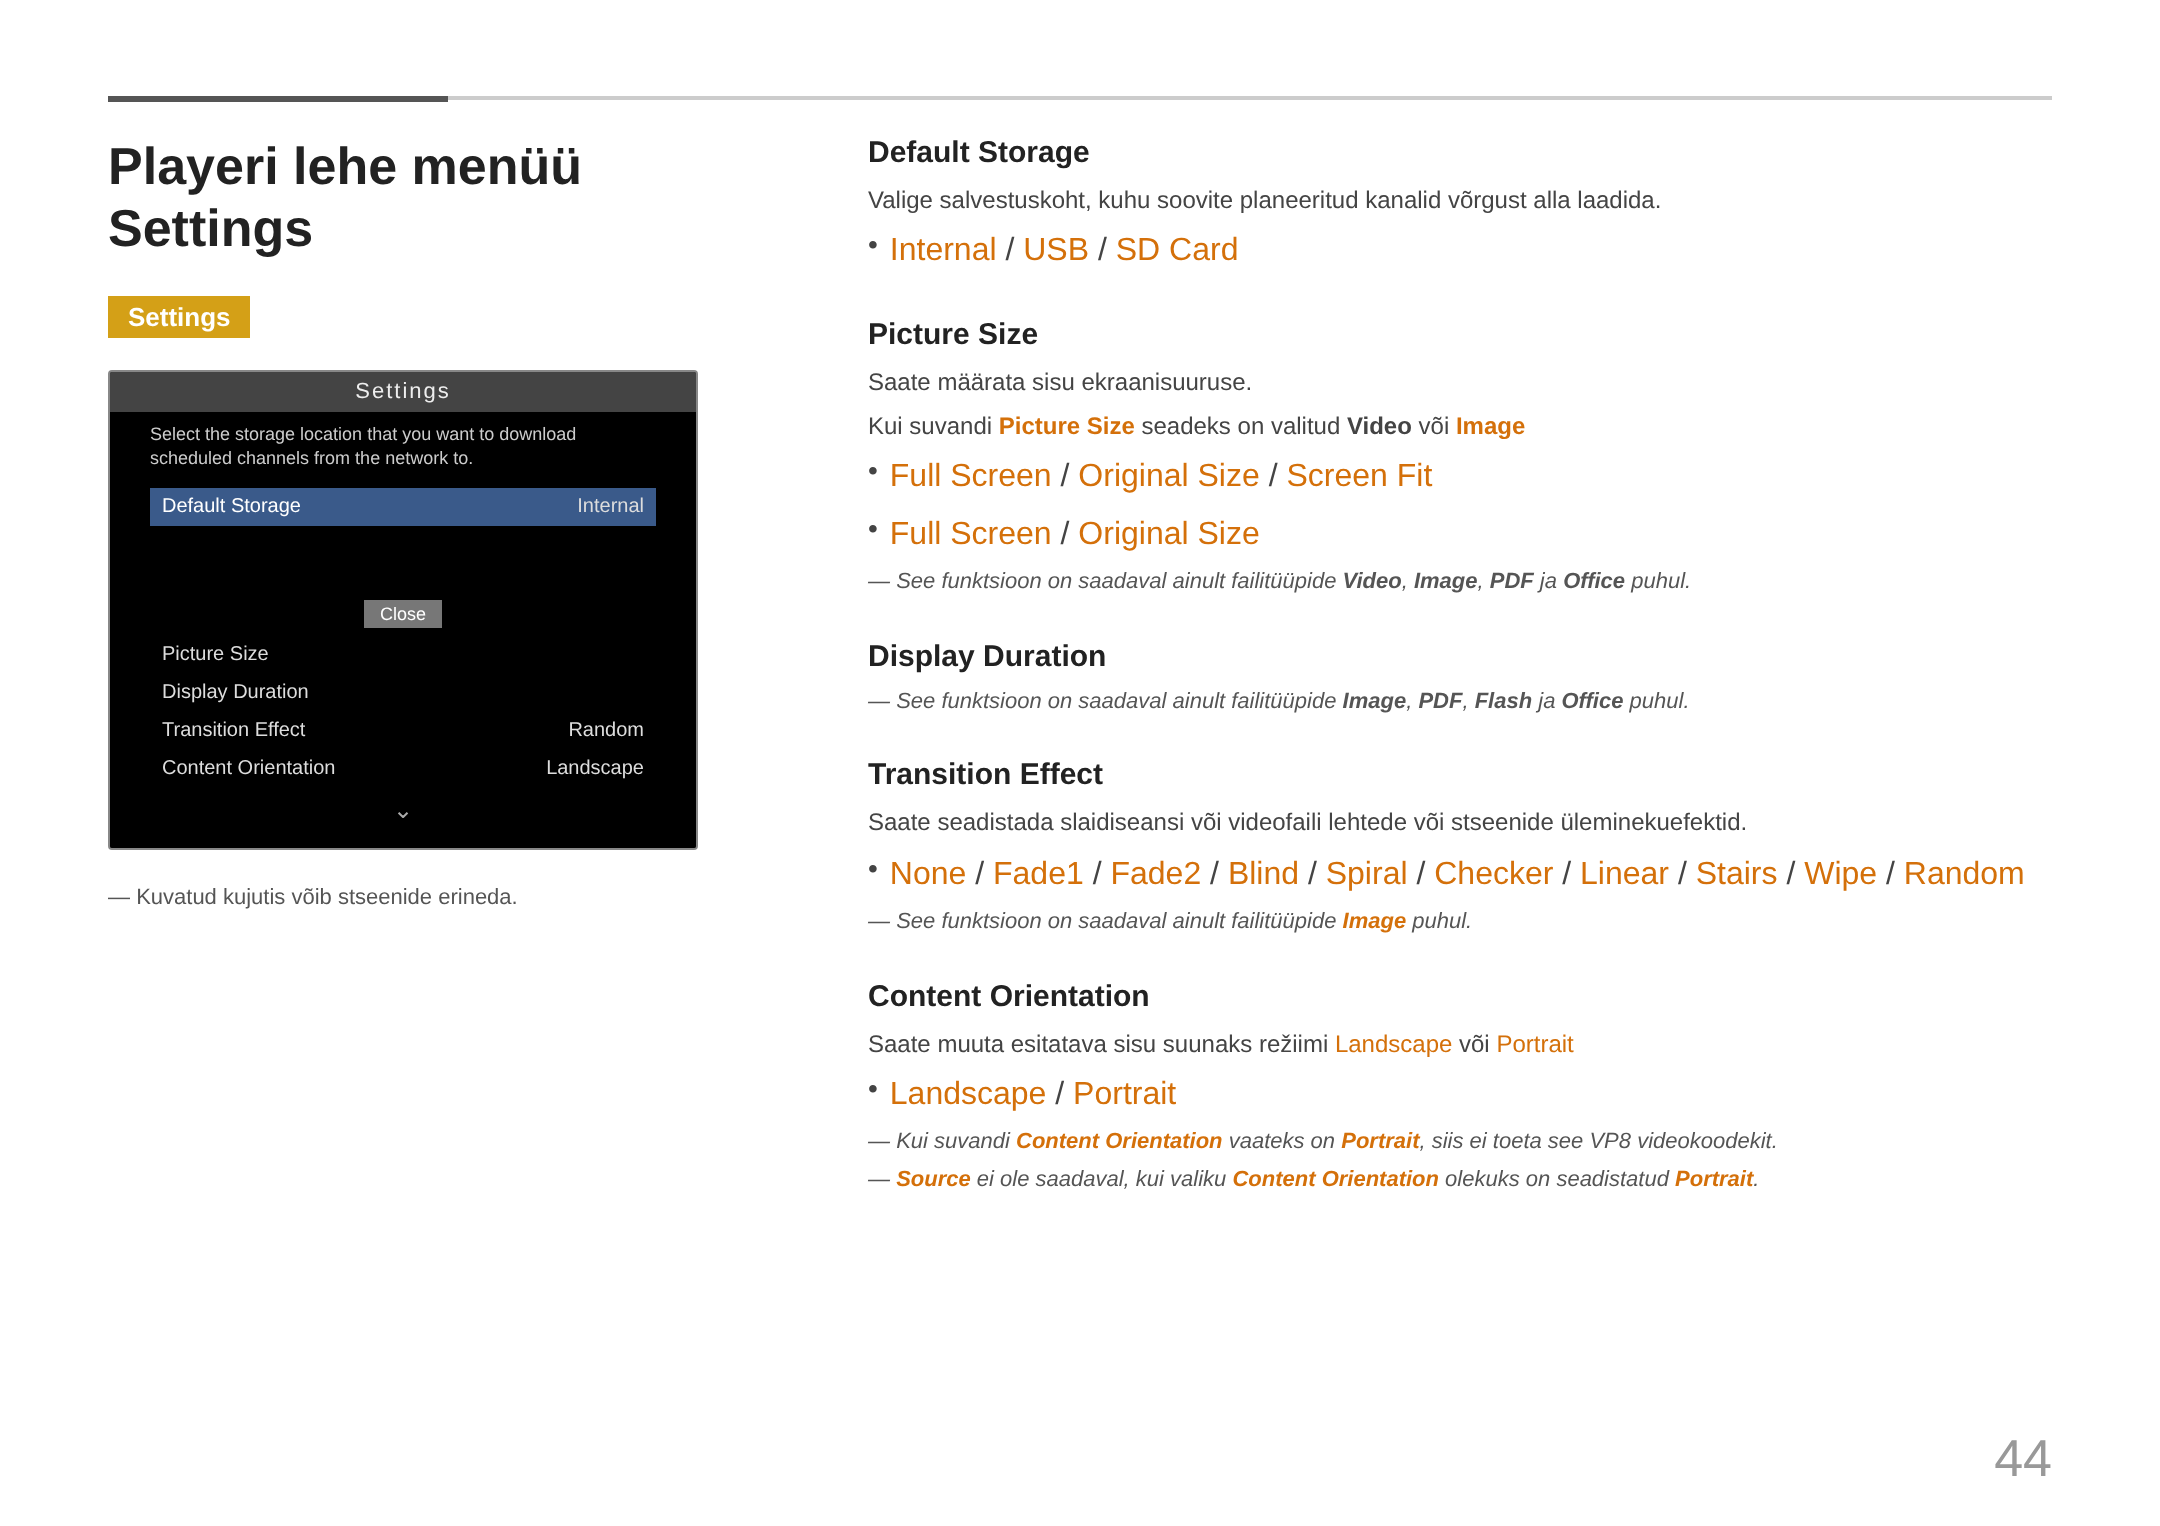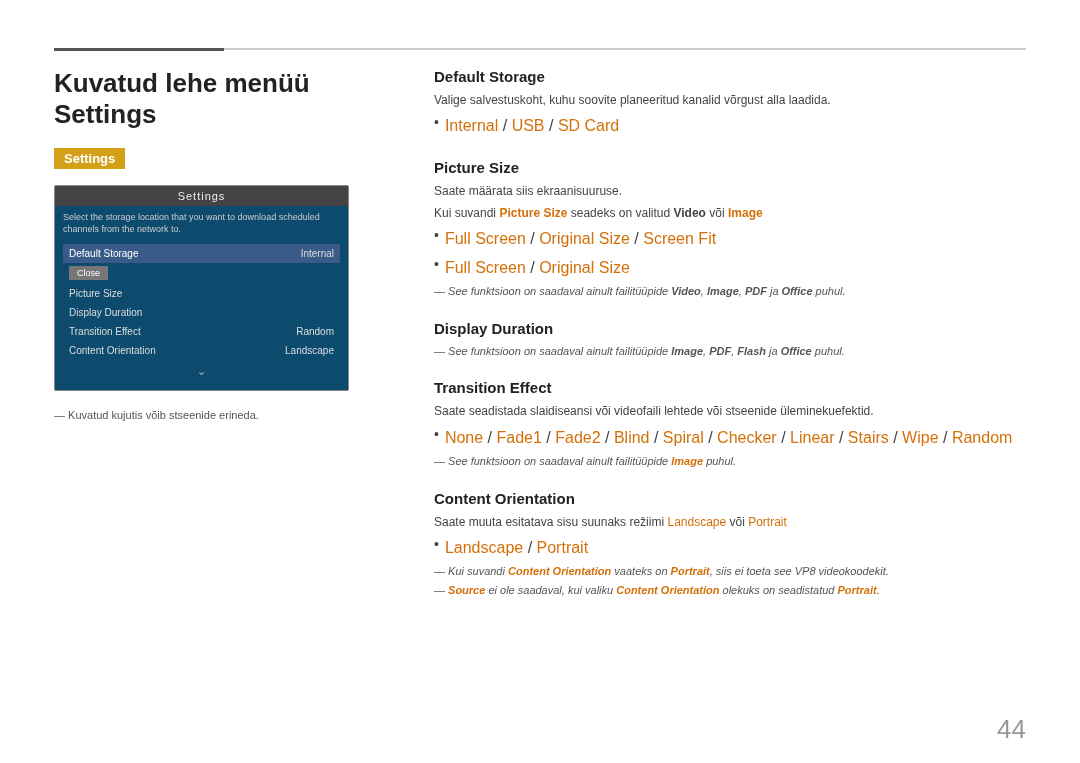--- a/index.html
+++ b/index.html
@@ -80,22 +80,22 @@
     }
     .mock-screen-title-bar {
       background: #444;
       color: #eee;
       font-size: 11px;
       text-align: center;
       padding: 4px 0;
       letter-spacing: 1px;
     }
     .mock-screen-body {
-      background: #0c4a6e;
-      padding: 6px 8px;
+      background: #000000;
+      padding: 6px 20px;
     }
     .mock-screen-desc {
       color: #ccc;
       font-size: 9px;
       margin-bottom: 8px;
       line-height: 1.3;
     }
     .mock-menu-item {
       display: flex;
       justify-content: space-between;
@@ -110,22 +110,23 @@
       color: #ddd;
     }
     .mock-menu-item.highlighted {
       background: #3a5a8a;
     }
     .mock-menu-item.highlighted .item-label {
       color: #fff;
     }
     .mock-close-btn {
       display: flex;
-      justify-content: flex-start;
+      justify-content: center;
       padding: 3px 6px 4px;
+      margin-top: 34px;
     }
     .mock-close-btn span {
       background: #777;
       color: #fff;
       font-size: 9px;
       padding: 2px 8px;
       cursor: pointer;
     }
     .mock-chevron {
       text-align: center;
@@ -202,21 +203,21 @@
   </style>
 </head>
 <body>
 
 <div class="top-line"></div>
 <div class="top-line-accent"></div>
 
 <div class="page-content">
 
   <div class="left-col">
-    <div class="page-title">Kuvatud lehe menüü Settings</div>
+    <div class="page-title">Playeri lehe menüü Settings</div>
 
     <div class="settings-badge">Settings</div>
 
     
     <div class="mock-screen">
       <div class="mock-screen-title-bar">Settings</div>
       <div class="mock-screen-body">
         <div class="mock-screen-desc">Select the storage location that you want to download scheduled channels from the network to.</div>
 
         <div class="mock-menu-item highlighted">
@@ -257,21 +258,21 @@
       <div class="bullet-item">
         <span class="bullet-dot">•</span>
         <span class="bullet-text">
           <span class="link-orange">Internal</span> / <span class="link-orange">USB</span> / <span class="link-orange">SD Card</span>
         </span>
       </div>
     </div>
 
     <div class="section">
       <div class="section-title">Picture Size</div>
-      <div class="section-text">Saate määrata siis ekraanisuuruse.</div>
+      <div class="section-text">Saate määrata sisu ekraanisuuruse.</div>
       <div class="section-text">
         Kui suvandi <span class="bold link-bold-orange">Picture Size</span> seadeks on valitud <span class="bold">Video</span> või <span class="bold link-bold-orange">Image</span>
       </div>
       <div class="bullet-item">
         <span class="bullet-dot">•</span>
         <span class="bullet-text">
           <span class="link-orange">Full Screen</span> / <span class="link-orange">Original Size</span> / <span class="link-orange">Screen Fit</span>
         </span>
       </div>
       <div class="bullet-item">

